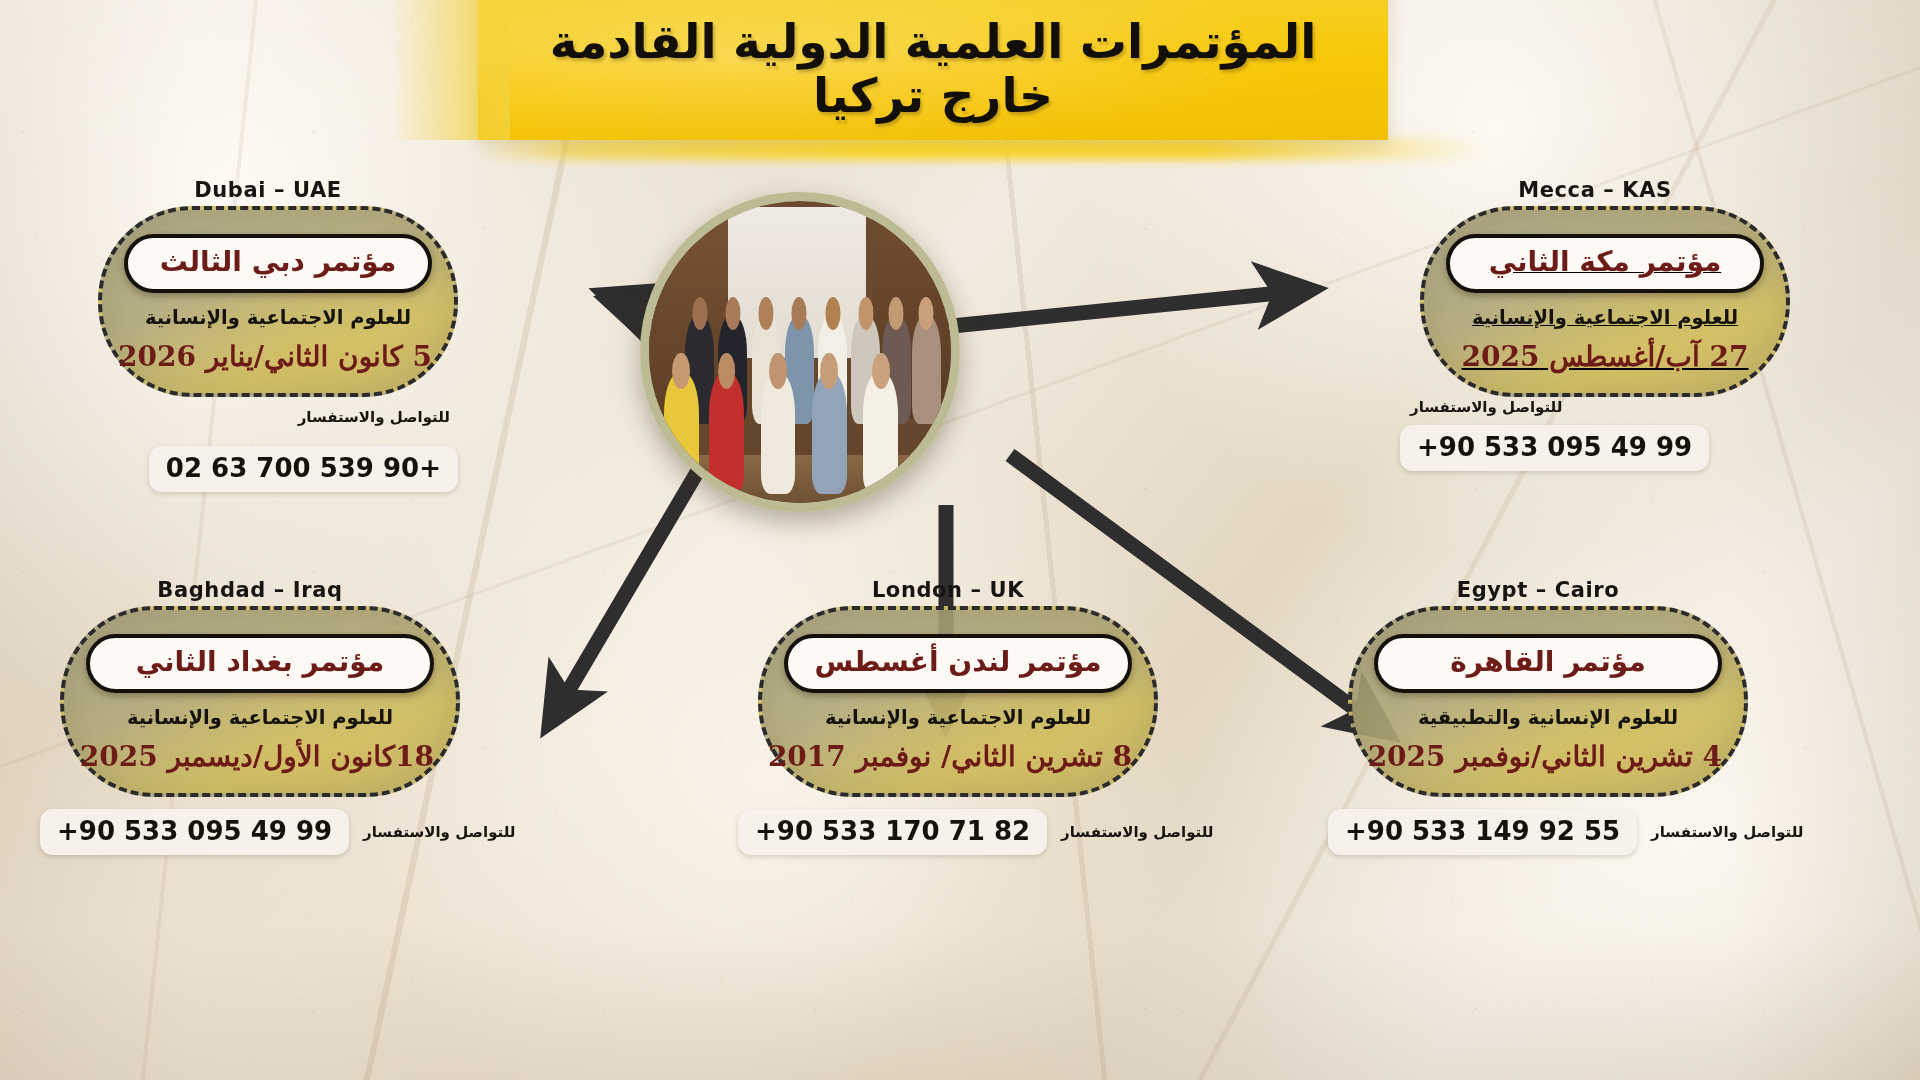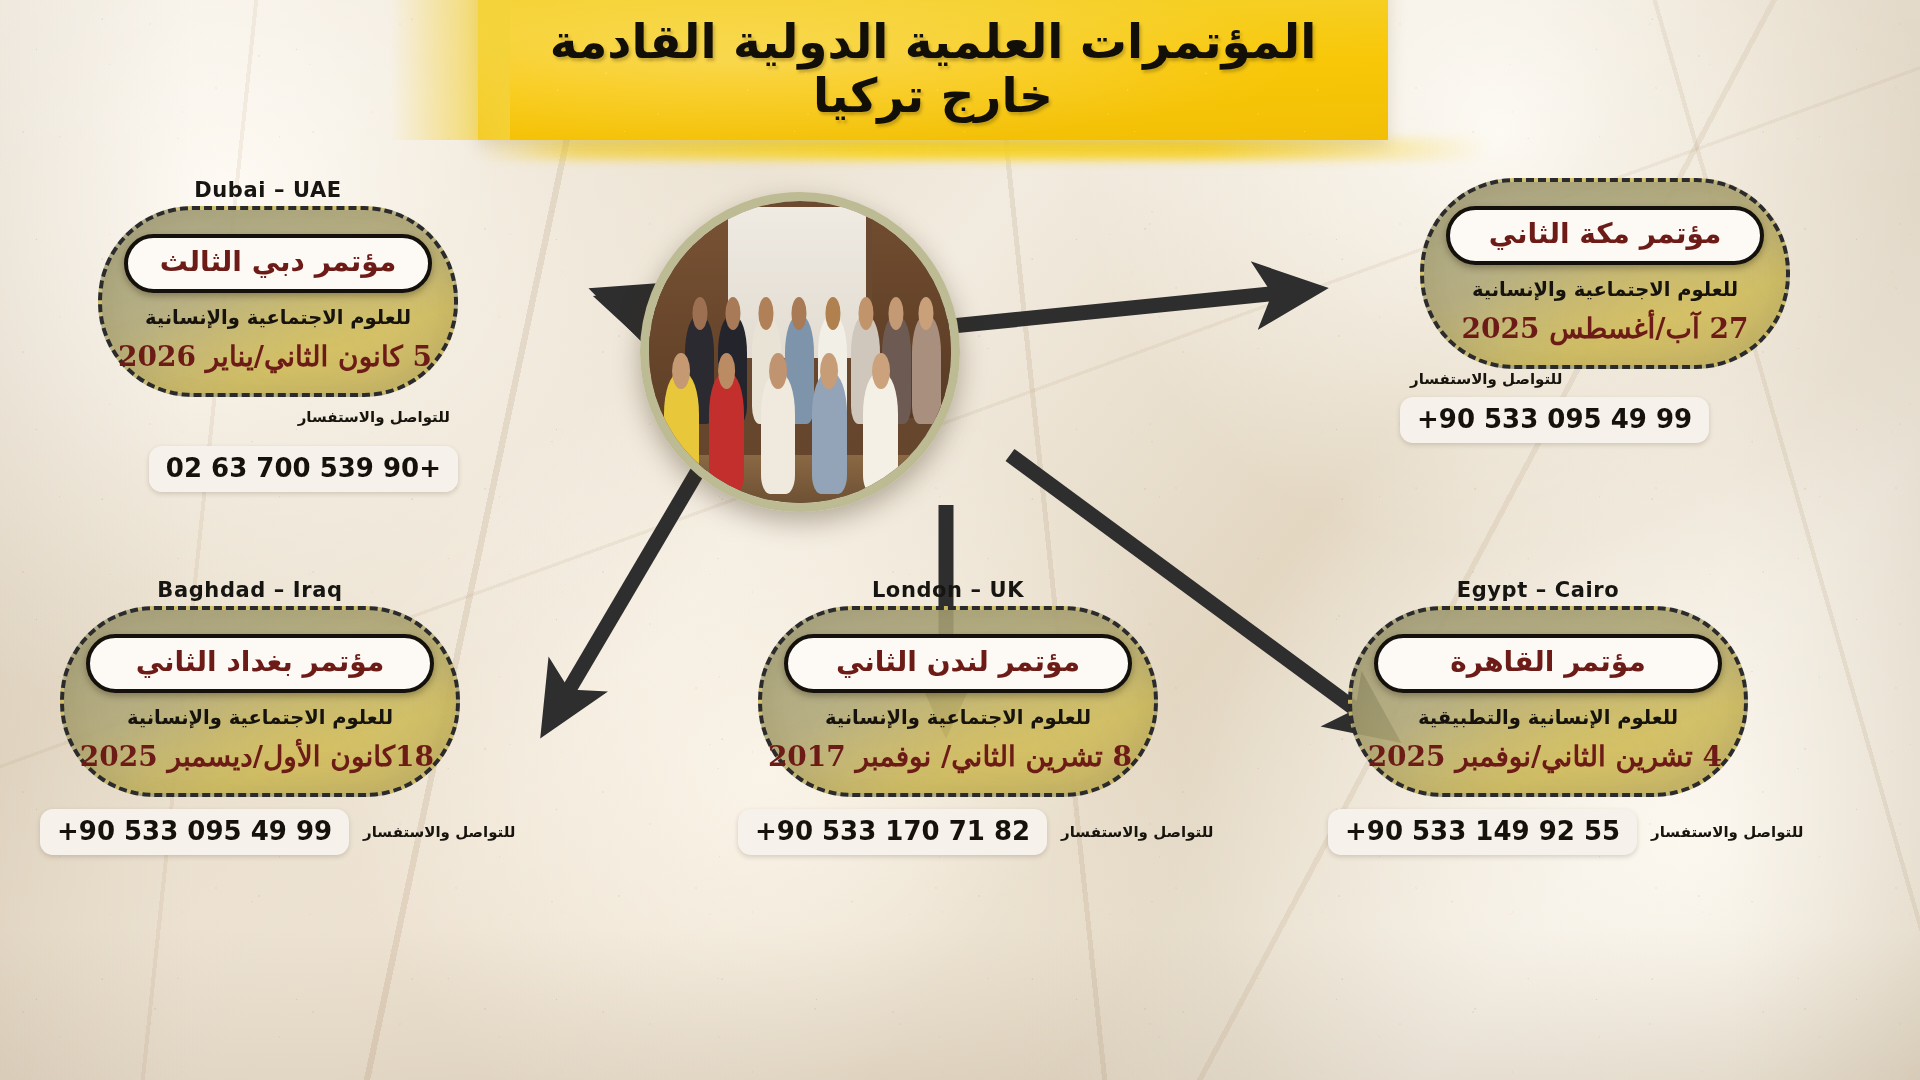--- a/index.html
+++ b/index.html
@@ -250,21 +250,21 @@
     box-shadow: 0 2px 5px rgba(60,45,20,.18);
   }
 
   
   #block-dubai   { left: 78px;   top: 178px; width: 380px; }
   #block-dubai   .card { width: 360px; min-height: 174px; }
   #block-dubai   .contact-col { margin-top: 10px; }
   #block-dubai   .contact-label { margin-right: 0; }
 
   #block-mecca   { left: 1400px; top: 178px; width: 390px; }
-  #block-mecca   .card { width: 370px; min-height: 174px; }
+  #block-mecca   .card { width: 370px; min-height: 174px; text-decoration: underline; }
   #block-mecca   .contact-row { justify-content: flex-end; }
 
   #block-baghdad { left: 40px;   top: 578px; width: 420px; }
   #block-baghdad .card { width: 400px; min-height: 186px; }
   #block-baghdad .contact-row { justify-content: flex-end; }
 
   #block-london  { left: 738px;  top: 578px; width: 420px; }
   #block-london  .card { width: 400px; min-height: 186px; }
   #block-london  .contact-row { justify-content: flex-end; }
 
@@ -373,20 +373,21 @@
       <div style="text-align:right; padding-right:8px;">
         <span class="contact-label">للتواصل والاستفسار</span>
       </div>
       <div style="margin-top:27px;">
         <span class="phone-chip">+90 539 700 63 02</span>
       </div>
     </div>
   </div>
 
   <div class="card-block" id="block-mecca">
+    <div class="city-label">Mecca – KAS</div>
     <div class="card">
       <div class="pill">
         <span class="pill-text">مؤتمر مكة الثاني</span>
       </div>
       <div class="card-subtitle">للعلوم الاجتماعية والإنسانية</div>
       <div class="card-date">27 آب/أغسطس 2025</div>
     </div>
     <div>
       <div style="text-align:left; padding-left:10px;">
         <span class="contact-label">للتواصل والاستفسار</span>
@@ -409,21 +410,21 @@
     <div class="contact-row">
       <span class="contact-label">للتواصل والاستفسار</span>
       <span class="phone-chip">+90 533 095 49 99</span>
     </div>
   </div>
 
   <div class="card-block" id="block-london">
     <div class="city-label">London – UK</div>
     <div class="card">
       <div class="pill">
-        <span class="pill-text">مؤتمر لندن الثاني</span>
+        <span class="pill-text">مؤتمر لندن أغسطس</span>
       </div>
       <div class="card-subtitle">للعلوم الاجتماعية والإنسانية</div>
       <div class="card-date">8 تشرين الثاني/ نوفمبر 2017</div>
     </div>
     <div class="contact-row">
       <span class="contact-label">للتواصل والاستفسار</span>
       <span class="phone-chip">+90 533 170 71 82</span>
     </div>
   </div>
 

